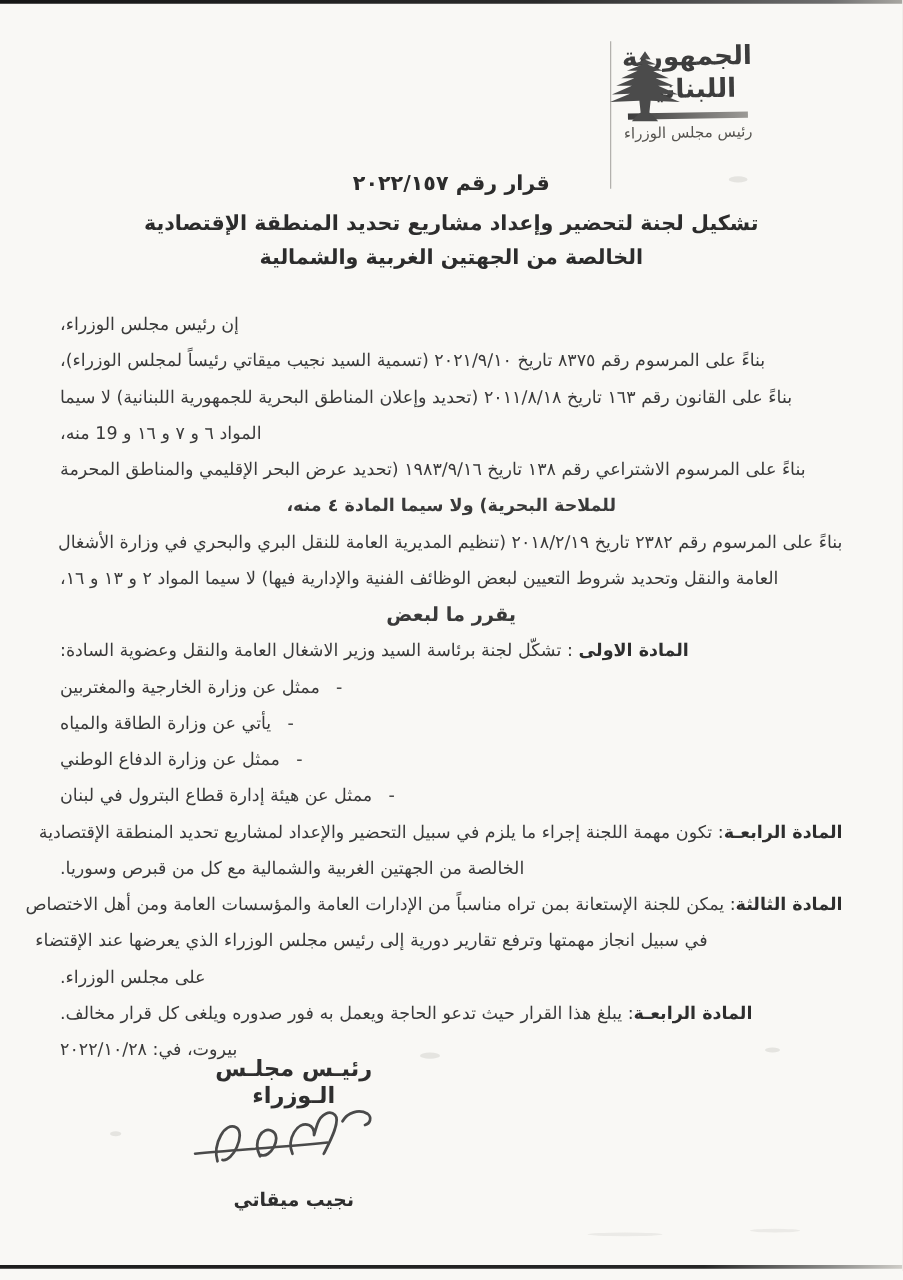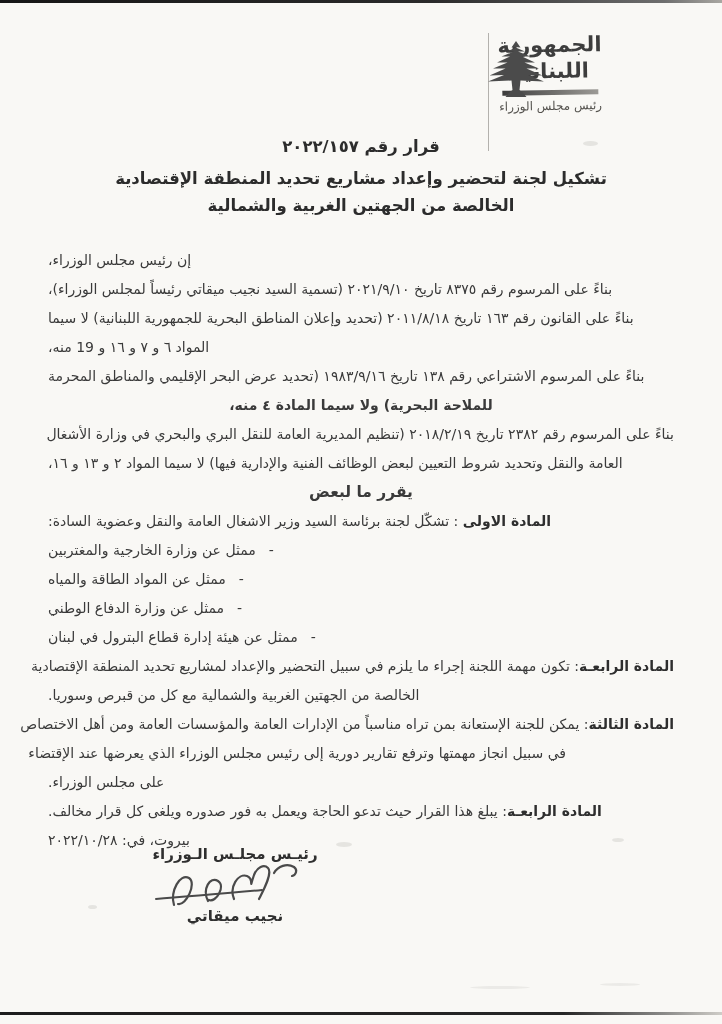--- a/index.html
+++ b/index.html
@@ -38,23 +38,23 @@
   .ind-a2cont{padding-right:125px;}
   .ind-a3cont1{padding-right:108px;}
   .ind-a3cont2{padding-right:182px;}
   .ind-date{padding-right:40px;}
   .decides{font-size:15.5px;font-weight:bold;}
   .article-label{font-weight:bold;color:#2e2e2e;}
   .member{padding-right:125px;}
   .member .dash{margin-left:13px;}
   
   .sig-block{position:absolute;top:845px;left:146px;width:178px;text-align:center;color:#2f2f2f;}
-  .sig-title{font-size:15px;font-weight:bold;letter-spacing:0.5px;}
+  .sig-title{font-size:18px;font-weight:bold;letter-spacing:0.5px;}
   .sig-svg{display:block;margin:-4px auto -8px;}
-  .sig-name{font-size:15px;font-weight:bold;}
+  .sig-name{font-size:15px;font-weight:bold;margin-top:20px;}
   
   .speck{position:absolute;background:#8d8b86;opacity:0.18;border-radius:50%;}
   .s1{left:336px;top:842px;width:16px;height:5px;}
   .s2{left:612px;top:838px;width:12px;height:4px;}
   .s3{left:583px;top:141px;width:15px;height:5px;}
   .s4{left:88px;top:905px;width:9px;height:4px;}
   .s5{left:470px;top:986px;width:60px;height:3px;opacity:0.12;}
   .s6{left:600px;top:983px;width:40px;height:3px;opacity:0.12;}
 </style>
 </head>
@@ -97,21 +97,21 @@
     <div class="line center decides">يقرر ما لبعض</div>
 
     <div class="line">
       <span class="article-label">المادة الاولى</span><span> : تشكّل لجنة برئاسة السيد وزير الاشغال العامة والنقل وعضوية السادة:</span>
     </div>
 
     <div class="line member">
       <span class="dash">-</span><span>ممثل عن وزارة الخارجية والمغتربين</span>
     </div>
     <div class="line member">
-      <span class="dash">-</span><span>ممثل عن المواد الطاقة والمياه</span>
+      <span class="dash">-</span><span>يأتي عن وزارة الطاقة والمياه</span>
     </div>
     <div class="line member">
       <span class="dash">-</span><span>ممثل عن وزارة الدفاع الوطني</span>
     </div>
     <div class="line member">
       <span class="dash">-</span><span>ممثل عن هيئة إدارة قطاع البترول في لبنان</span>
     </div>
 
     <div class="line">
       <span class="article-label">المادة الرابعـة</span><span>: تكون مهمة اللجنة إجراء ما يلزم في سبيل التحضير والإعداد لمشاريع تحديد المنطقة الإقتصادية</span>

